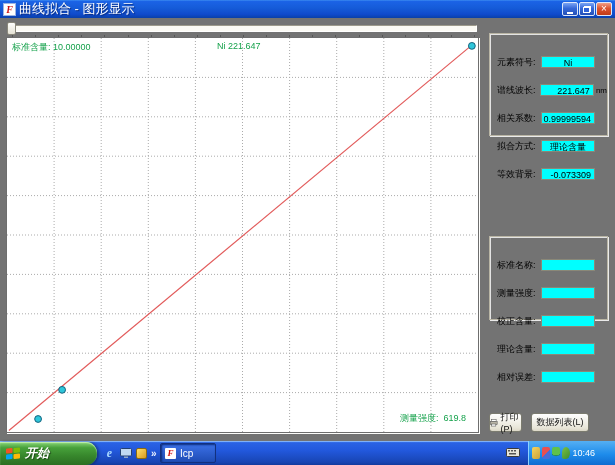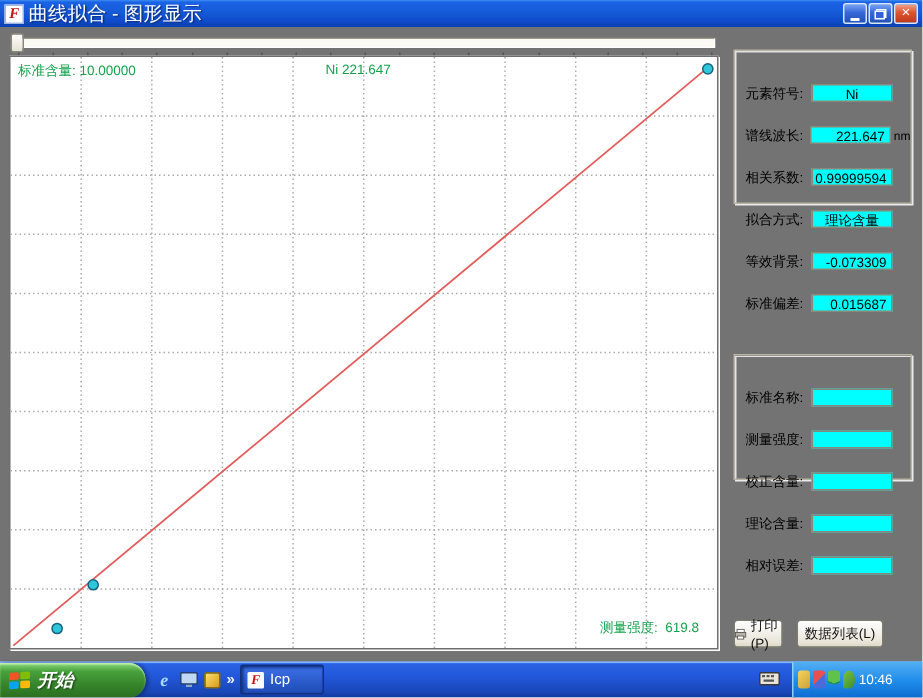--- a/index.html
+++ b/index.html
@@ -190,25 +190,20 @@
       <div class="prow">
         <span class="plabel">拟合方式:</span>
         <span class="pfield val-center">理论含量</span>
         <span class="punit"></span>
       </div>
       <div class="prow">
         <span class="plabel">等效背景:</span>
         <span class="pfield val-right">-0.073309</span>
         <span class="punit"></span>
       </div>
-      <div class="prow">
-        <span class="plabel">标准偏差:</span>
-        <span class="pfield val-right">0.015687</span>
-        <span class="punit"></span>
-      </div>
     </div>
 
     <div class="groupbox" id="group-details">
       <div class="prow">
         <span class="plabel">标准名称:</span>
         <span class="pfield"></span>
       </div>
       <div class="prow">
         <span class="plabel">测量强度:</span>
         <span class="pfield"></span>

